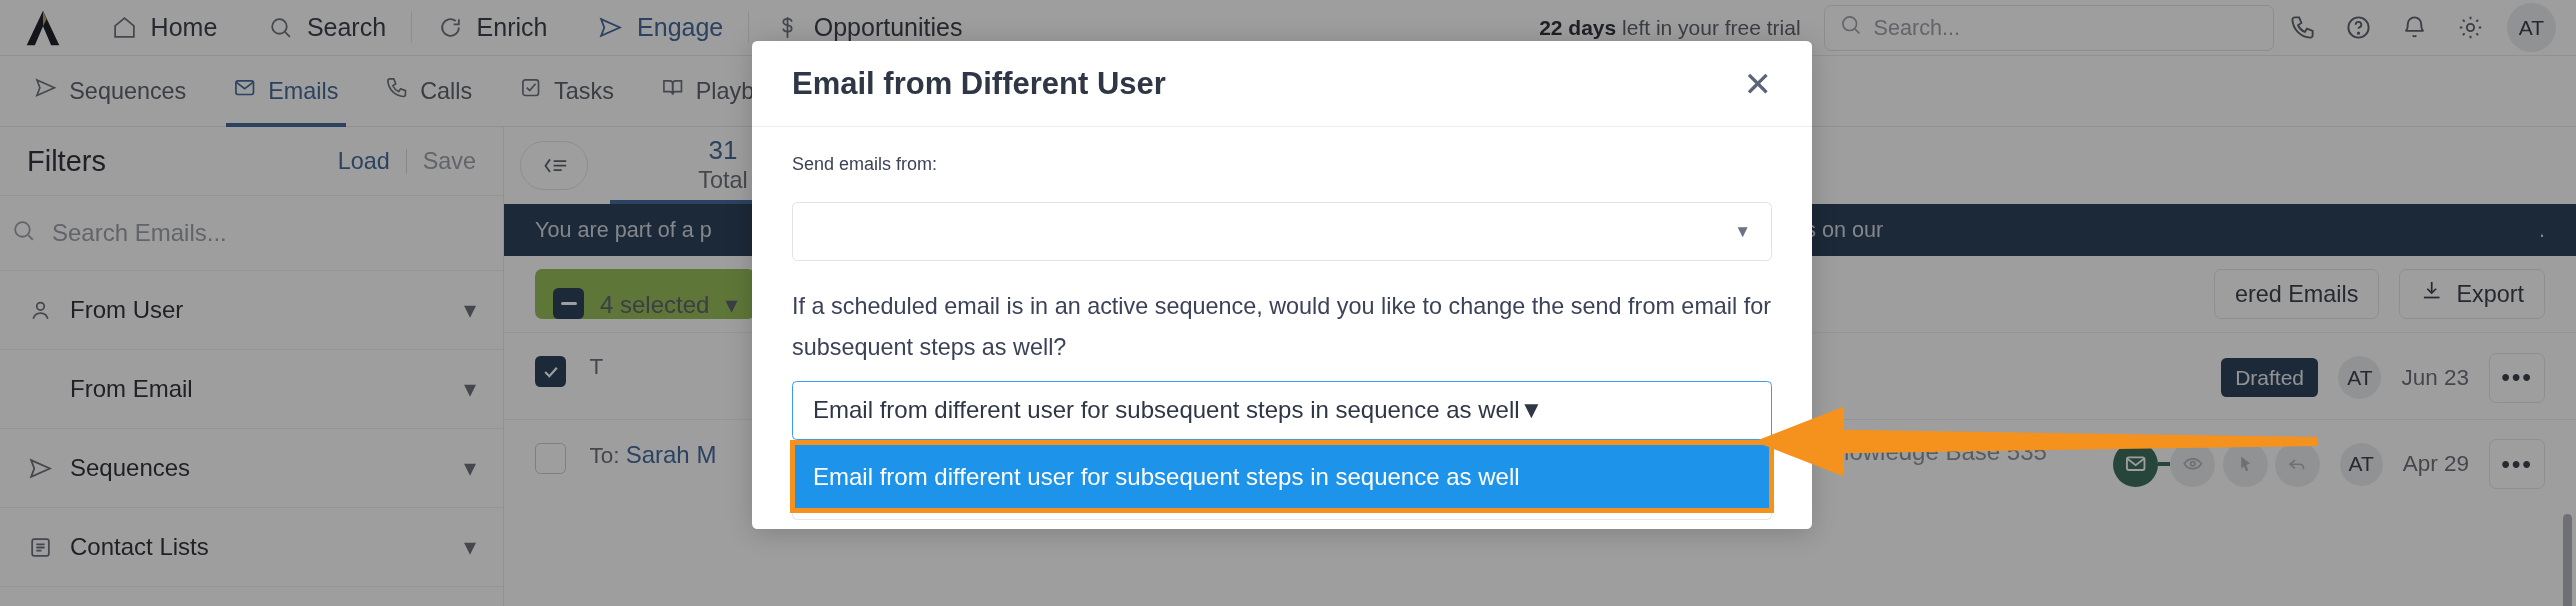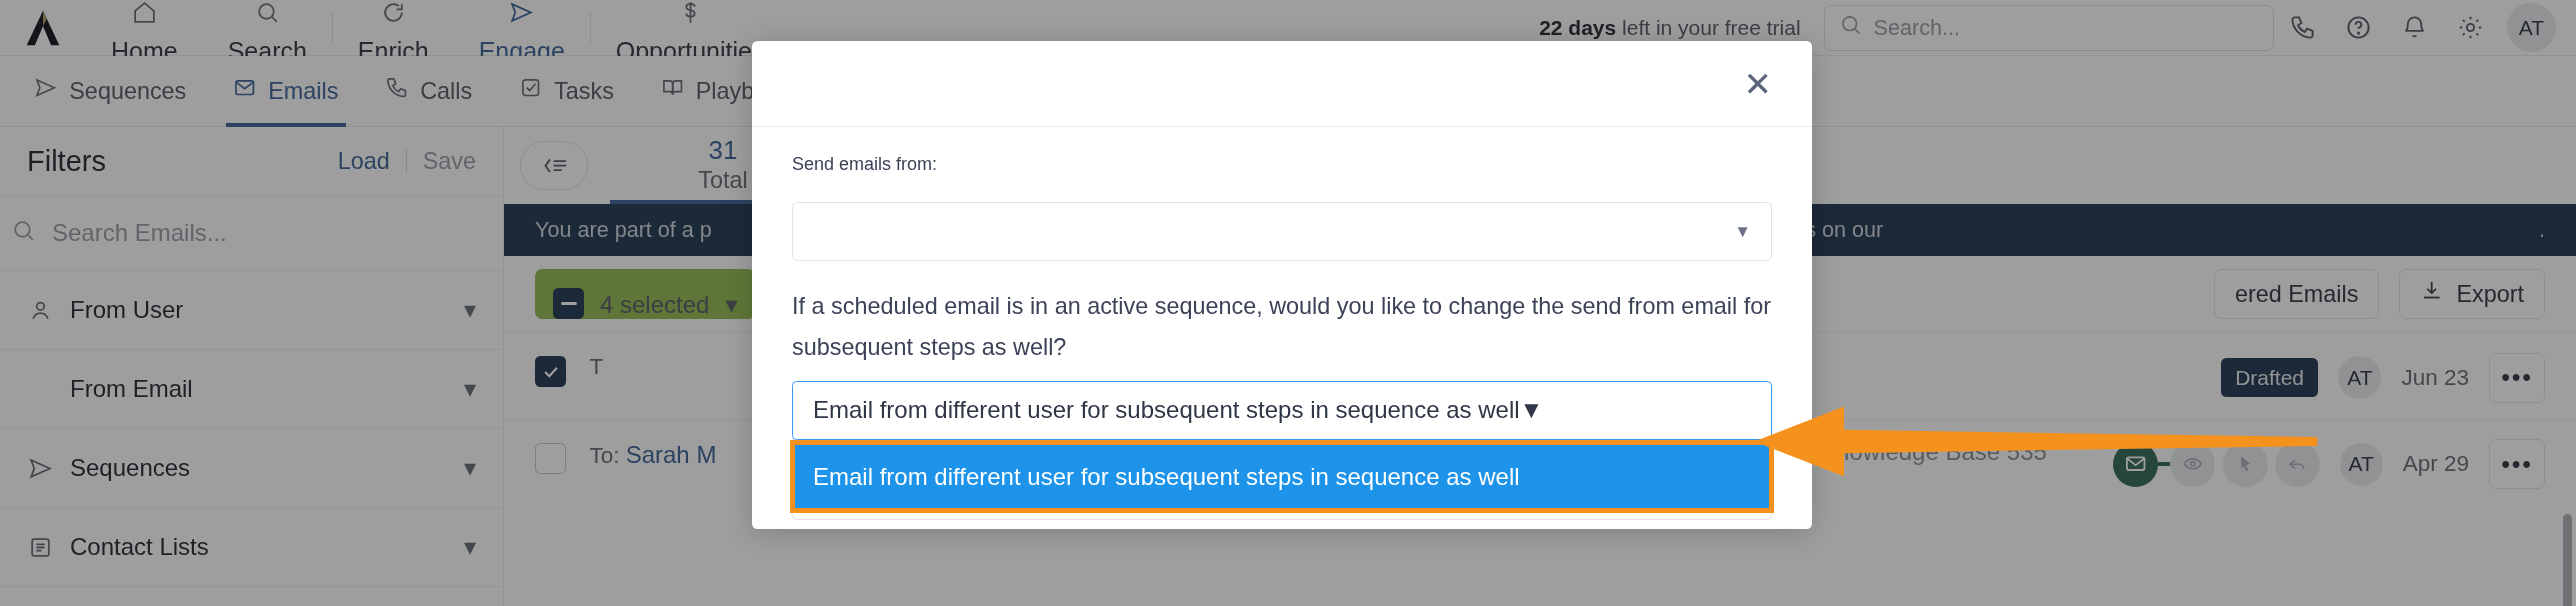--- a/index.html
+++ b/index.html
@@ -23,21 +23,20 @@
     position: absolute; top: 0; left: 0; width: 2576px; height: 56px;
     background: #fff; display: flex; align-items: center;
     border-bottom: 0.9px solid #e8eaee;
   }
   .logo { width: 86px; display: flex; justify-content: center; align-items: center; }
   .logo svg { display: block; }
   .navitem {
     display: flex; align-items: center; gap: 12.6px;
     padding: 0 25px; height: 56px; color: #3c4257; font-size: 25px;
     white-space: nowrap;
-    flex-direction: column;
   }
   .navitem.active { color: #2a6fc9; }
   .navitem .ico { display: inline-flex; width: 27px; height: 27px; align-items:center; justify-content:center; }
   .navsep { width: 0.9px; height: 31px; background: #e2e5ea; }
   .trial { margin-left: auto; font-size: 21px; color: #5b6478; white-space: nowrap; }
   .trial b { color: #2f3646; font-weight: 700; }
   .searchbox {
     margin-left: 23.4px; width: 450px; height: 46px; border: 0.9px solid #dfe3e9;
     border-radius: 7.2px; display: flex; align-items: center; gap: 10.8px; padding: 0 14.4px;
     color: #9aa2b1; font-size: 21.6px;
@@ -527,20 +526,21 @@
           <span class="dots">•••</span>
         </div>
       </div>
 
       <div class="scrollbar"></div>
     </div>
   </div>
 
   <div class="modal">
     <div class="modal-head">
+      <div class="modal-title">Email from Different User</div>
       <div class="modal-x">✕</div>
     </div>
     <div class="modal-body">
       <div class="flabel">Send emails from:</div>
       <div class="fselect">
         <span class="val"><span class="redacted"></span></span>
         <span class="tri">▼</span>
       </div>
 
       <div class="qtext">If a scheduled email is in an active sequence, would you like to change the send from email for subsequent steps as well?</div>

